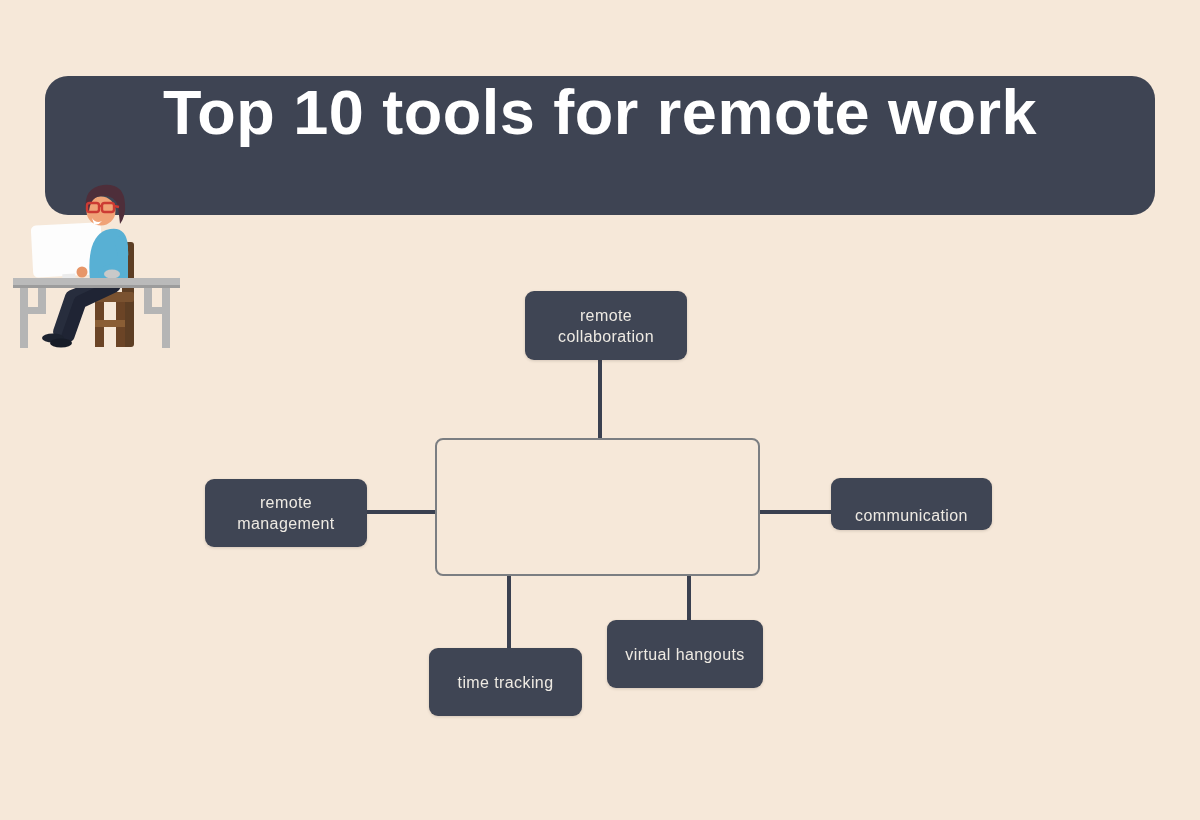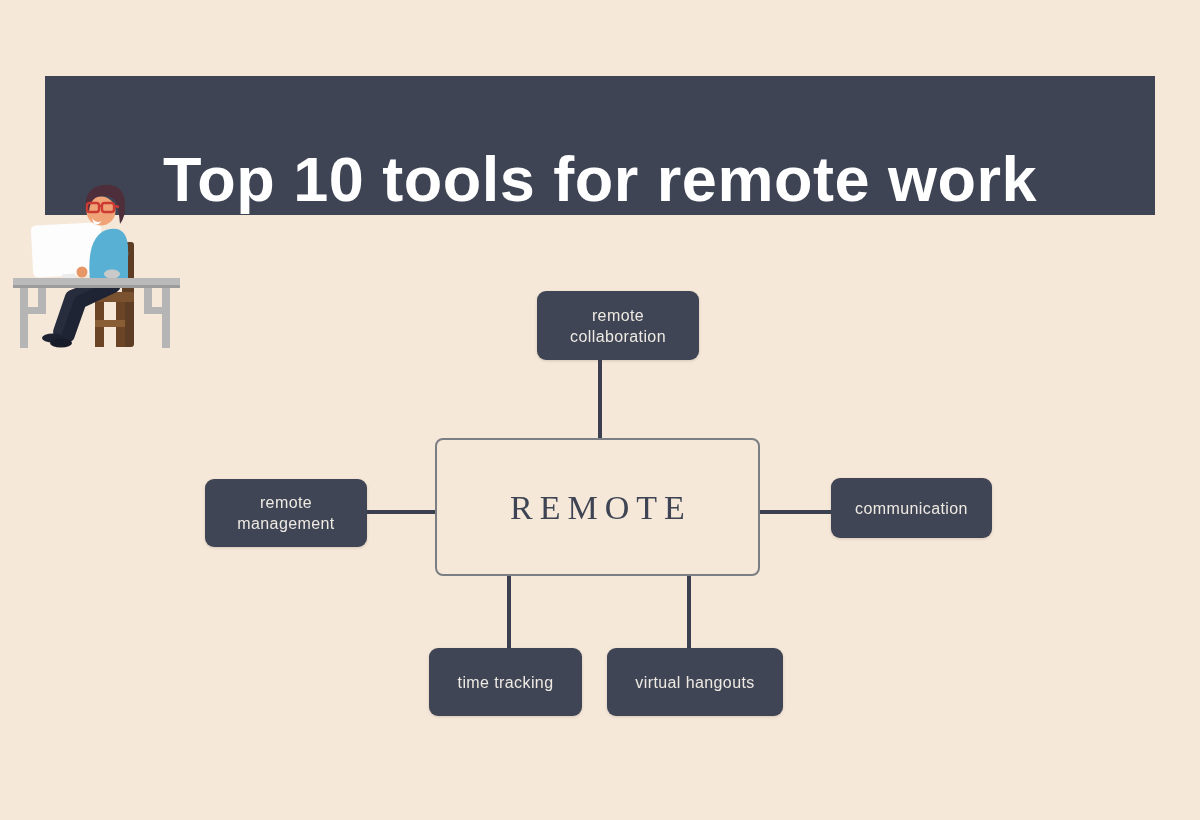--- a/index.html
+++ b/index.html
@@ -17,22 +17,23 @@
 
   
   .banner {
     position: absolute;
     left: 45px;
     top: 76px;
     width: 1110px;
     height: 139px;
     background: #3e4453;
     display: flex;
-    align-items: flex-end;
+    align-items: flex-start;
     justify-content: center;
+    border-radius: 23px;
   }
   .banner h1 {
     margin: 0;
     color: #ffffff;
     font-size: 63px;
     font-weight: 700;
     letter-spacing: 0.5px;
     white-space: nowrap;
   }
 
@@ -46,25 +47,25 @@
     line-height: 21px;
     letter-spacing: 0.4px;
     display: flex;
     align-items: center;
     justify-content: center;
     text-align: center;
     padding: 4px 14px;
     box-sizing: border-box;
     box-shadow: 0 1px 3px rgba(60, 50, 40, 0.18);
   }
-  .node-remote-collaboration { left: 537px; top: 291px; width: 162px; height: 69px; }
+  .node-remote-collaboration { left: 525px; top: 291px; width: 162px; height: 69px; }
   .node-project-management   { left: 205px; top: 479px; width: 162px; height: 68px; }
-  .node-communication        { left: 831px; top: 478px; width: 161px; height: 60px; }
+  .node-communication        { left: 831px; top: 478px; width: 161px; height: 52px; align-items: flex-end; }
   .node-time-tracking        { left: 429px; top: 648px; width: 153px; height: 68px; }
-  .node-virtual-hangouts     { left: 607px; top: 648px; width: 176px; height: 68px; }
+  .node-virtual-hangouts     { left: 607px; top: 620px; width: 156px; height: 68px; }
 
   
   .center-node {
     position: absolute;
     left: 435px;
     top: 438px;
     width: 325px;
     height: 138px;
     border: 2px solid #7b7e82;
     border-radius: 8px;
@@ -161,21 +162,20 @@
   </g>
 </svg>
 
 <div class="connector conn-top"></div>
 <div class="connector conn-left"></div>
 <div class="connector conn-right"></div>
 <div class="connector conn-bottom-left"></div>
 <div class="connector conn-bottom-right"></div>
 
 <div class="center-node">
-  <span>REMOTE</span>
 </div>
 
 <div class="node node-remote-collaboration">
   <span>remote collaboration</span>
 </div>
 <div class="node node-project-management">
   <span>remote management</span>
 </div>
 <div class="node node-communication">
   <span>communication</span>

